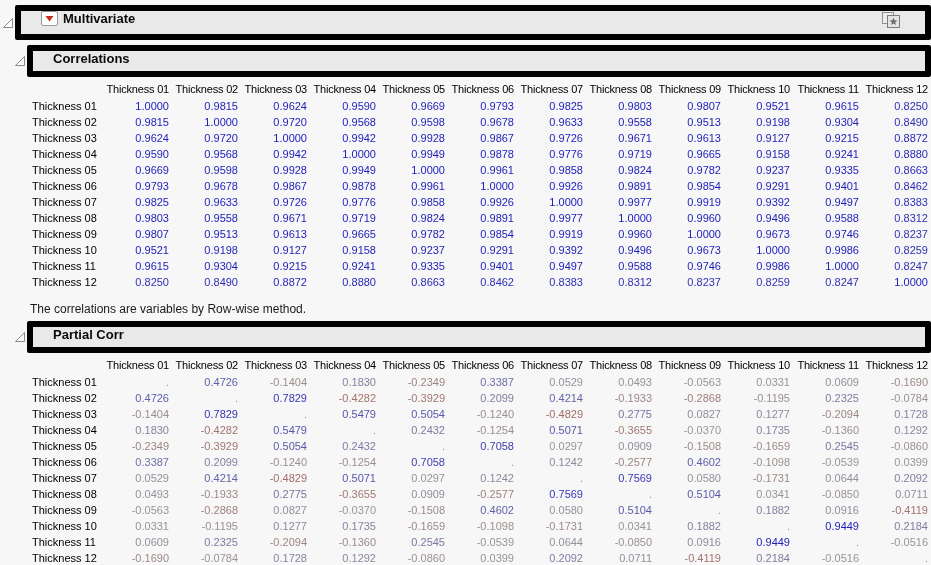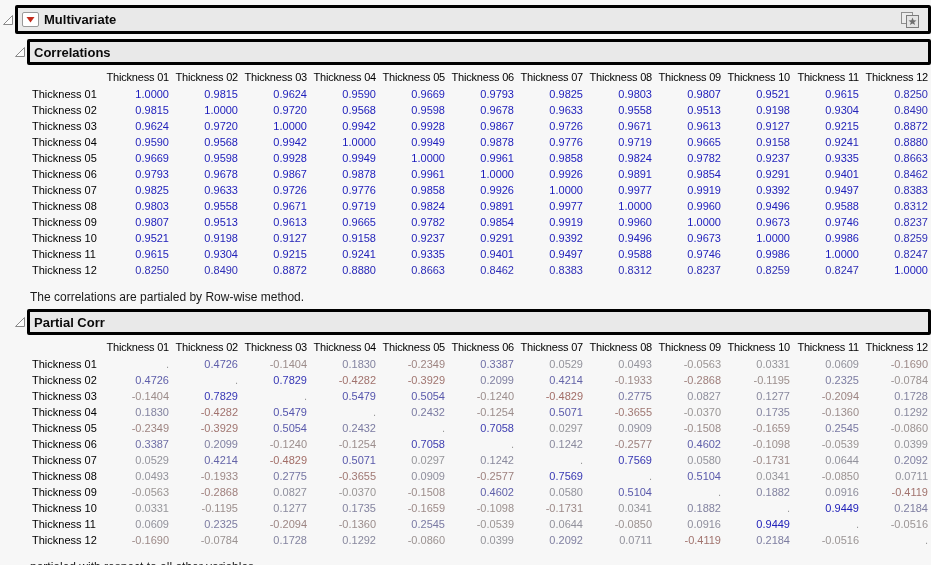--- a/index.html
+++ b/index.html
@@ -7,23 +7,23 @@
     width:931px;height:565px;overflow:hidden;
     background:#f7f7f7;
     font-family:"Liberation Sans", sans-serif;
     font-size:12px;color:#111;
   }
   .tb-row{display:flex;align-items:center;}
   .tb-row.lvl0{margin:5px 0 0 2px;}
   .tb-row.lvl1{margin:5px 0 0 14px;}
   .disc{flex:0 0 auto;margin-right:1px;display:block;}
   .titlebar{
-    flex:1 1 auto;display:flex;align-items:center;
-    background:#e9e9e9;border:3px solid #000000;border-radius:2px;
-    padding:0 4px;
+    flex:1 1 auto;display:flex;
+    background:#e9e9e9;border:6px solid #000000;border-radius:2px;
+    padding:0 20px;
   }
   .titlebar.lvl0{height:23px;}
   .titlebar.lvl1{height:20px;}
   .outline-title{font-weight:bold;font-size:13px;color:#0a0a0a;white-space:nowrap;}
   .rt-btn{
     width:15px;height:13px;background:#fff;border:1px solid #999;border-radius:2px;
     display:inline-flex;align-items:center;justify-content:center;margin-right:5px;flex:0 0 auto;
   }
   .spacer{flex:1 1 auto;}
   .win-icon{flex:0 0 auto;margin-right:4px;display:block;}
@@ -283,21 +283,21 @@
         <td style="color: rgb(47, 47, 183);">0.8383</td>
         <td style="color: rgb(48, 48, 182);">0.8312</td>
         <td style="color: rgb(49, 49, 182);">0.8237</td>
         <td style="color: rgb(48, 48, 182);">0.8259</td>
         <td style="color: rgb(48, 48, 182);">0.8247</td>
         <td style="color: rgb(26, 26, 188);">1.0000</td>
       </tr>
     </tbody>
   </table>
 
-<div class="note">The correlations are partialed by Row-wise method.</div>
+<div class="note">The correlations are variables by Row-wise method.</div>
 
 <div class="tb-row lvl1 pc-gap">
   <svg class="disc" width="12" height="12" viewBox="0 0 12 12">
     <polygon points="10.5,1.5 10.5,10.5 1.5,10.5" fill="#fdfdfd" stroke="#8a8a8a" stroke-width="1"></polygon>
   </svg>
   <div class="titlebar lvl1">
     <span class="outline-title">Partial Corr</span>
   </div>
 </div>
 

